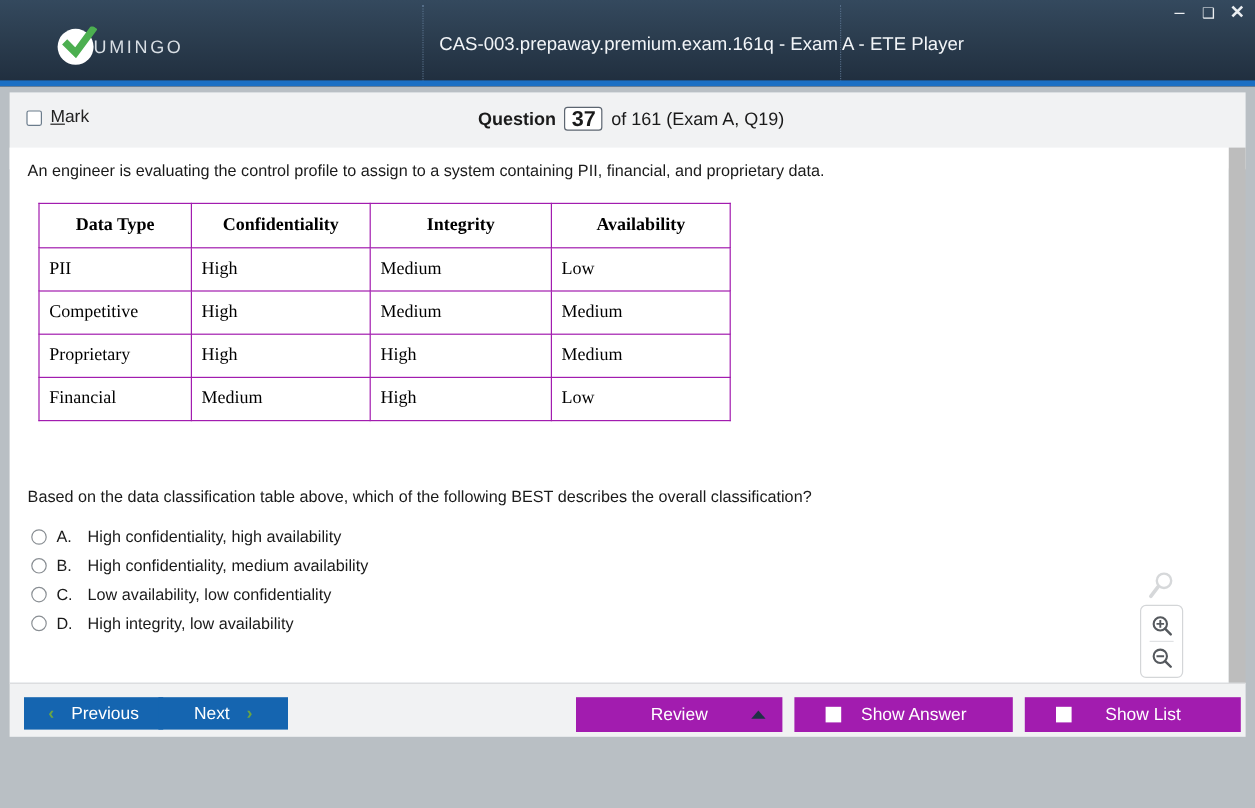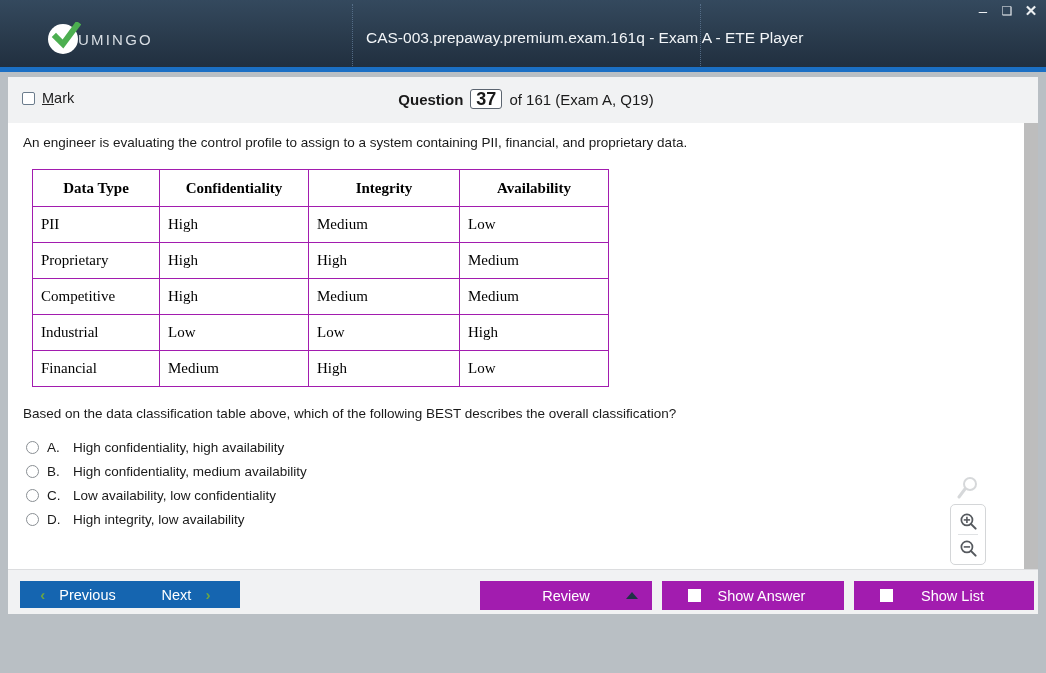--- a/index.html
+++ b/index.html
@@ -439,36 +439,30 @@
         </tr>
       </thead>
       <tbody>
         <tr>
           <td>PII</td>
           <td>High</td>
           <td>Medium</td>
           <td>Low</td>
         </tr>
         <tr>
-          <td>Proprietary</td>
-          <td>High</td>
-          <td>High</td>
-          <td>Medium</td>
-        </tr>
-        <tr>
           <td>Competitive</td>
           <td>High</td>
           <td>Medium</td>
           <td>Medium</td>
         </tr>
         <tr>
-          <td>Industrial</td>
-          <td>Low</td>
-          <td>Low</td>
+          <td>Proprietary</td>
           <td>High</td>
+          <td>High</td>
+          <td>Medium</td>
         </tr>
         <tr>
           <td>Financial</td>
           <td>Medium</td>
           <td>High</td>
           <td>Low</td>
         </tr>
       </tbody>
     </table>
 

